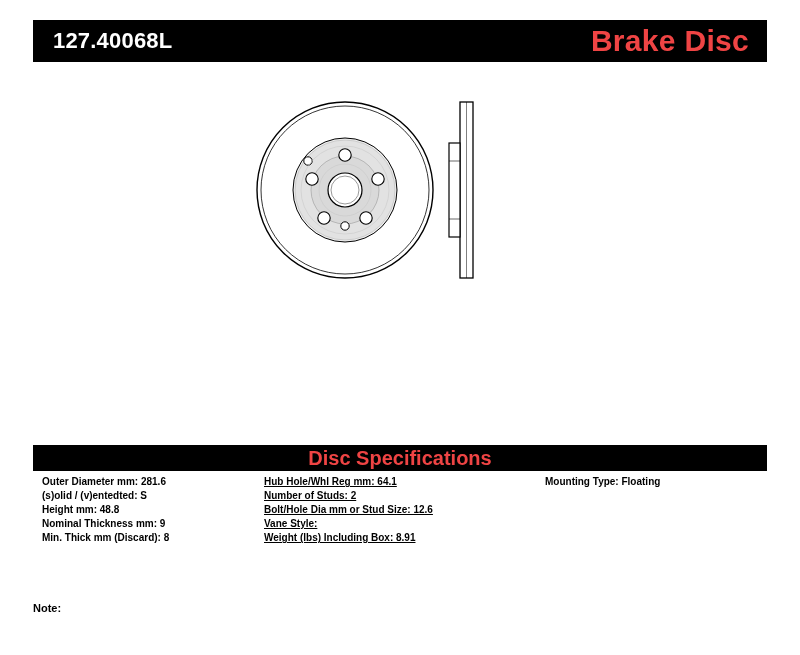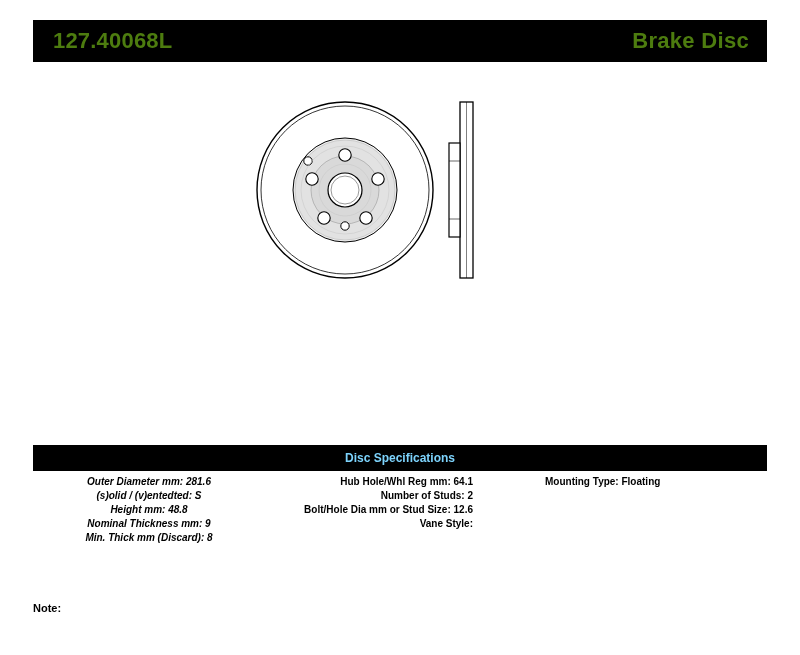--- a/index.html
+++ b/index.html
@@ -31,29 +31,29 @@
     width: 734px;
     height: 42px;
     background: #000000;
     display: flex;
     align-items: center;
     justify-content: space-between;
     box-sizing: border-box;
     padding: 0 18px 0 20px;
   }
   .header-part {
-    color: #4d7c0f;
+    color: #ffffff;
     font-size: 22px;
     font-weight: bold;
     letter-spacing: 0.2px;
     line-height: 1;
   }
   .header-title {
-    color: #4d7c0f;
-    font-size: 22px;
+    color: #ef4444;
+    font-size: 30px;
     font-weight: bold;
     letter-spacing: 0.3px;
     line-height: 1;
   }
 
   
   .drawing {
     position: absolute;
     left: 250px;
     top: 95px;
@@ -67,49 +67,48 @@
     left: 33px;
     top: 445px;
     width: 734px;
     height: 26px;
     background: #000000;
     display: flex;
     align-items: center;
     justify-content: center;
   }
   .specs-bar-title {
-    color: #7dd3fc;
-    font-size: 12px;
+    color: #ef4444;
+    font-size: 20px;
     font-weight: bold;
     line-height: 1;
   }
 
   
   .specs-body {
     position: absolute;
     left: 33px;
     top: 475px;
     width: 734px;
     height: 110px;
     font-size: 10px;
   }
   .col {
     position: absolute;
     top: 0;
   }
   .col-left {
-    left: 16px;
+    left: 9px;
     width: 200px;
-    text-align: center;
-    font-style: italic;
+    text-align: left;
   }
   .col-mid {
-    left: 215px;
+    left: 231px;
     width: 225px;
-    text-align: right;
+    text-decoration: underline;
   }
   .col-right {
     left: 512px;
     width: 222px;
     text-align: left;
   }
   .spec-line {
     font-size: 10px;
     font-weight: bold;
     line-height: 14px;
@@ -188,20 +187,21 @@
       <div class="spec-line">Height mm: 48.8</div>
       <div class="spec-line">Nominal Thickness mm: 9</div>
       <div class="spec-line">Min. Thick mm (Discard): 8</div>
     </div>
 
     <div class="col col-mid">
       <div class="spec-line">Hub Hole/Whl Reg mm: 64.1</div>
       <div class="spec-line">Number of Studs: 2</div>
       <div class="spec-line">Bolt/Hole Dia mm or Stud Size: 12.6</div>
       <div class="spec-line">Vane Style:</div>
+      <div class="spec-line">Weight (lbs) Including Box: 8.91</div>
     </div>
 
     <div class="col col-right">
       <div class="spec-line">Mounting Type: Floating</div>
     </div>
   </div>
 
   <div class="note">Note:</div>
 
 </div>

